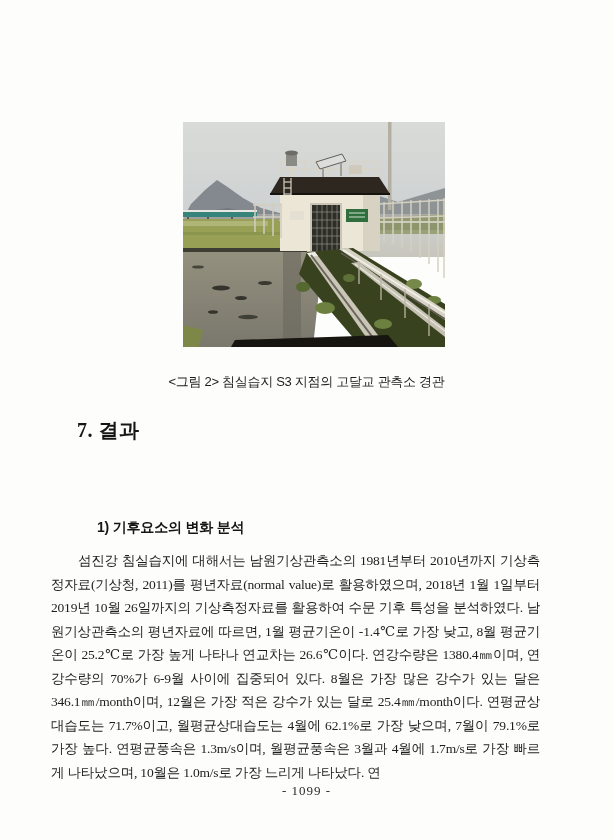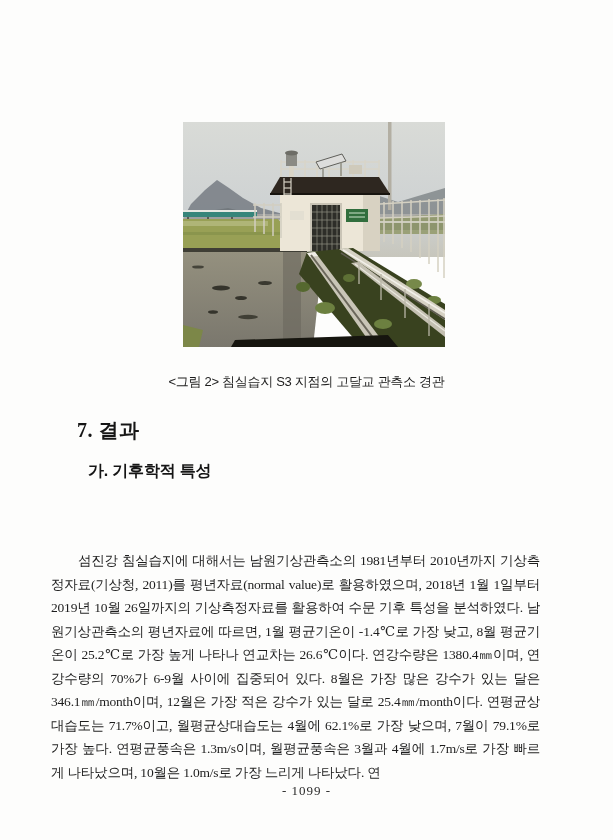--- a/index.html
+++ b/index.html
@@ -229,19 +229,19 @@
         <line x1="246" y1="182" x2="246" y2="214"></line>
       </g>
     </g>
 
     <polygon points="52,218 205,213 215,225 48,225" fill="#16150f"></polygon>
   </svg>
 
   <div class="figure-caption">&lt;그림 2&gt; 침실습지 S3 지점의 고달교 관측소 경관</div>
 
   <h1 class="h-section">7. 결과</h1>
-  <h2 class="h-sub">가. 기후학적 특성</h2>
+  <h3 class="h-subsub">1) 기후요소의 변화 분석</h3>
 
   <p class="body-paragraph">섬진강 침실습지에 대해서는 남원기상관측소의 1981년부터 2010년까지 기상측정자료(기상청, 2011)를 평년자료(normal value)로 활용하였으며, 2018년 1월 1일부터 2019년 10월 26일까지의 기상측정자료를 활용하여 수문 기후 특성을 분석하였다. 남원기상관측소의 평년자료에 따르면, 1월 평균기온이 -1.4℃로 가장 낮고, 8월 평균기온이 25.2℃로 가장 높게 나타나 연교차는 26.6℃이다. 연강수량은 1380.4㎜이며, 연강수량의 70%가 6-9월 사이에 집중되어 있다. 8월은 가장 많은 강수가 있는 달은 346.1㎜/month이며, 12월은 가장 적은 강수가 있는 달로 25.4㎜/month이다. 연평균상대습도는 71.7%이고, 월평균상대습도는 4월에 62.1%로 가장 낮으며, 7월이 79.1%로 가장 높다. 연평균풍속은 1.3m/s이며, 월평균풍속은 3월과 4월에 1.7m/s로 가장 빠르게 나타났으며, 10월은 1.0m/s로 가장 느리게 나타났다. 연</p>
 
   <div class="page-number">- 1099 -</div>
 
 </div>
 
 </body></html>

